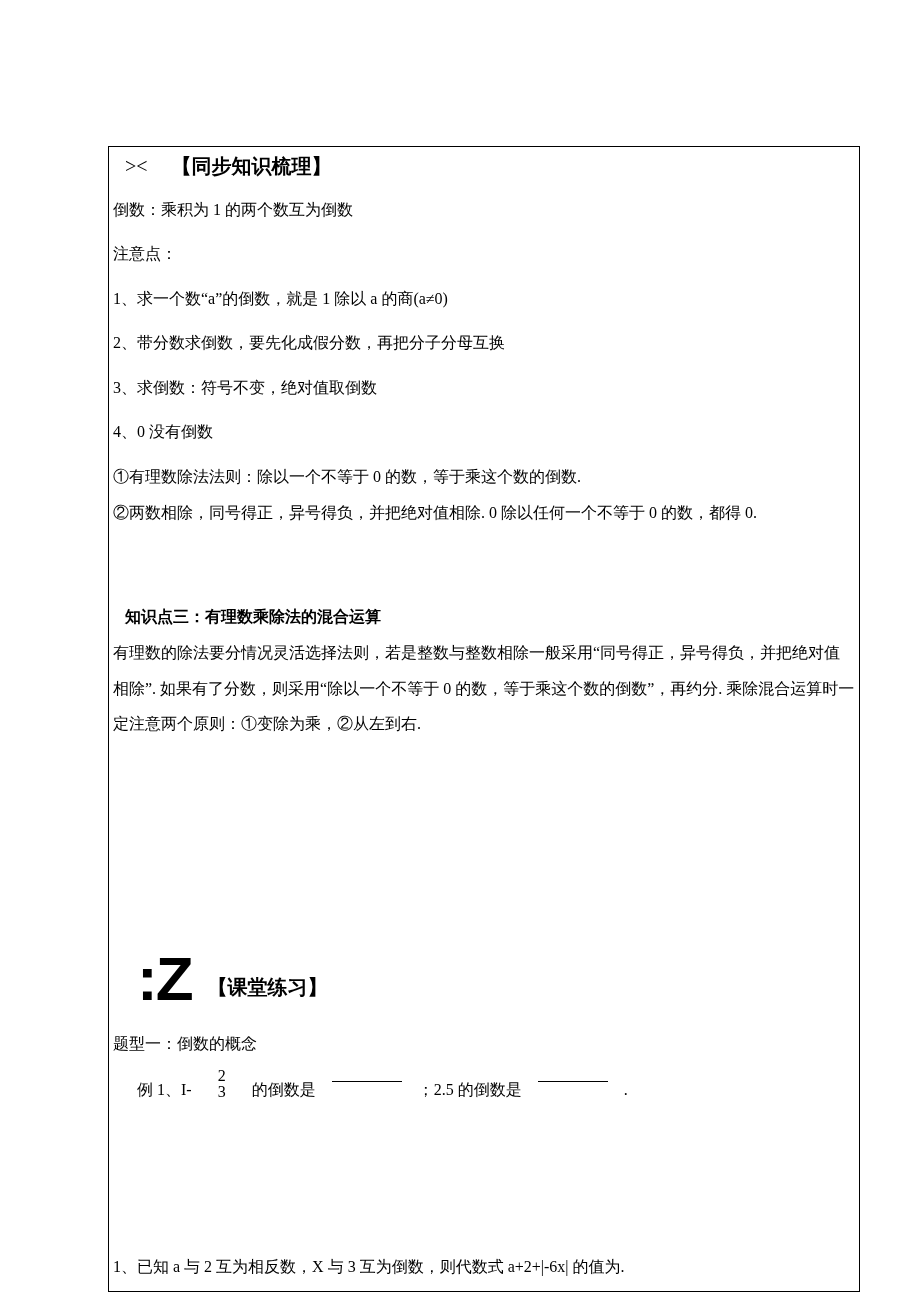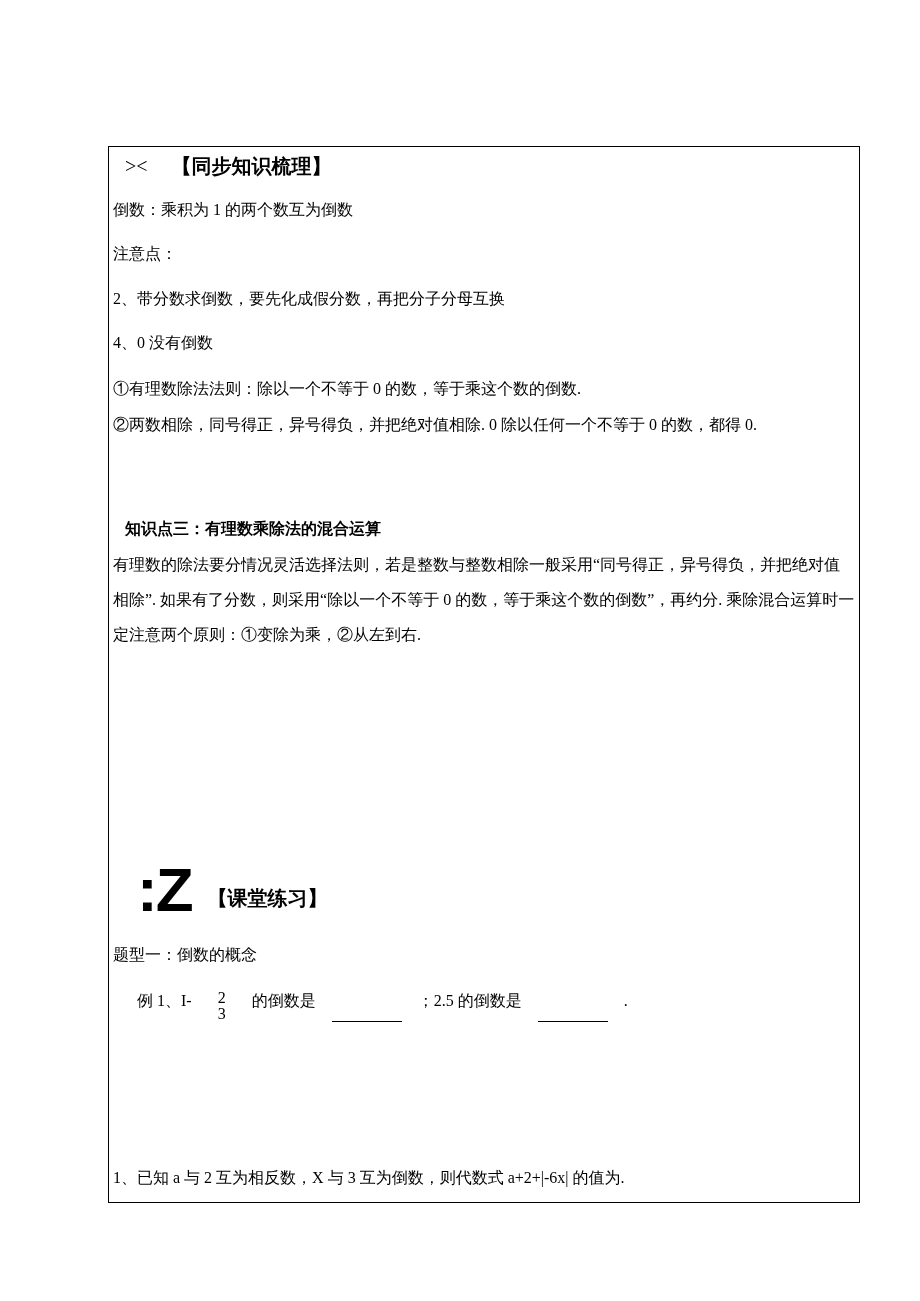--- a/index.html
+++ b/index.html
@@ -87,40 +87,42 @@
 <body>
 
 <div class="page-box">
 
   <div class="cell h-section">
     <span>&gt;&lt;</span><span class="bold">【同步知识梳理】</span>
   </div>
 
   <div class="cell para">倒数：乘积为 1 的两个数互为倒数</div>
   <div class="cell para">注意点：</div>
+  <div class="cell para">1、求一个数“a”的倒数，就是 1 除以 a 的商(a≠0)</div>
   <div class="cell para">2、带分数求倒数，要先化成假分数，再把分子分母互换</div>
+  <div class="cell para">3、求倒数：符号不变，绝对值取倒数</div>
   <div class="cell para">4、0 没有倒数</div>
 
   <div class="cell tight">①有理数除法法则：除以一个不等于 0 的数，等于乘这个数的倒数.</div>
   <div class="cell tight">②两数相除，同号得正，异号得负，并把绝对值相除. 0 除以任何一个不等于 0 的数，都得 0.</div>
 
   <div class="gap50"></div>
 
   <div class="cell kp-title" style="margin-top:0;">知识点三：有理数乘除法的混合运算</div>
   <div class="cell tight" style="line-height:2.2;">有理数的除法要分情况灵活选择法则，若是整数与整数相除一般采用“同号得正，异号得负，并把绝对值相除”. 如果有了分数，则采用“除以一个不等于 0 的数，等于乘这个数的倒数”，再约分. 乘除混合运算时一定注意两个原则：①变除为乘，②从左到右.</div>
 
   <div class="cell block-big">
     <span class="z-icon">:Z</span>
     <span class="z-label bold">【课堂练习】</span>
   </div>
 
   <div class="cell subj">题型一：倒数的概念</div>
 
   <div class="cell frac-line ex-line">
-    <div style="display:flex; align-items:flex-end;">
+    <div style="display:flex; align-items:flex-start;">
       <span>例 1、I-</span>
       <span class="frac-stack">
         <span>2</span><br>
         <span>3</span>
       </span>
       <span>的倒数是 </span>
       <span class="blank"></span>
       <span> ；2.5 的倒数是</span>
       <span class="blank"></span>
       <span>.</span>

